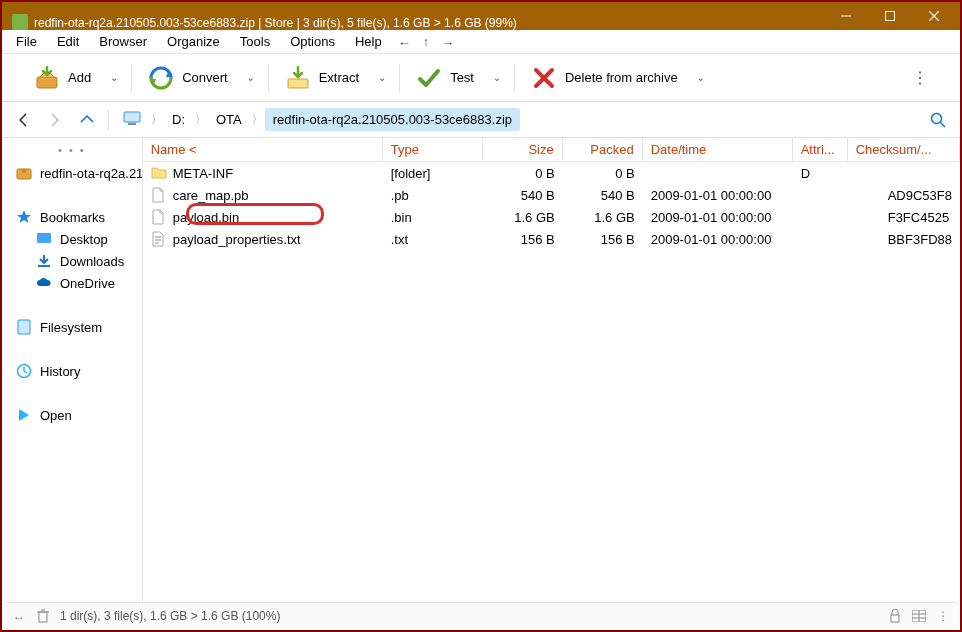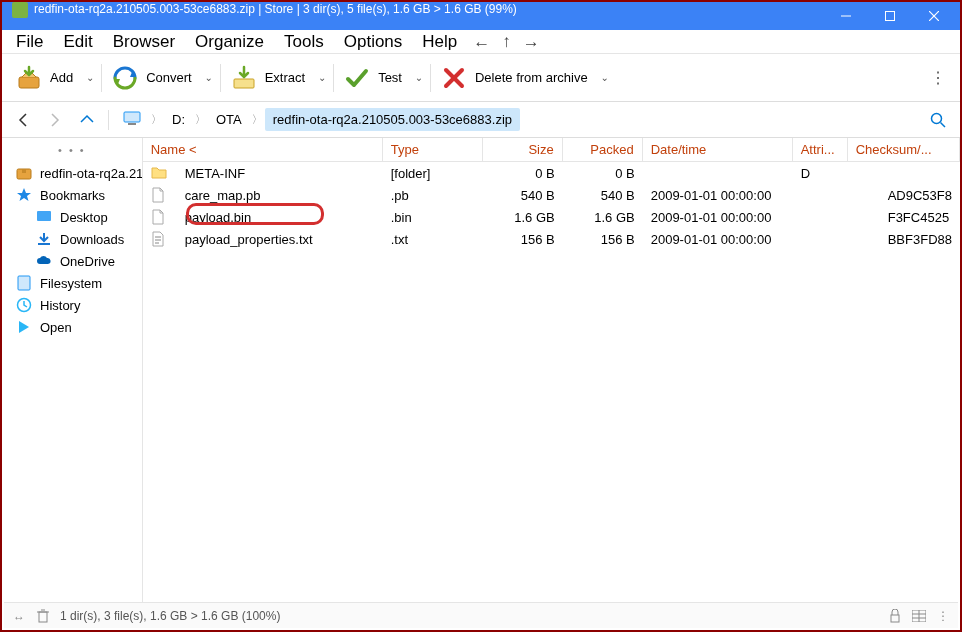--- a/index.html
+++ b/index.html
@@ -1,31 +1,31 @@
 <!DOCTYPE html>
 <html><head>
 <meta charset="utf-8">
 <style>
 * { margin: 0; padding: 0; box-sizing: border-box; font-family: "Segoe UI", Tahoma, sans-serif; }
 body { background: #fff; width: 962px; height: 632px; overflow: hidden; border: 2px solid #8b0000; position: relative; }
 
 
-.titlebar { background: #3b82f6; color: #fff; height: 28px; display: flex; align-items: flex-start; padding: 0 4px; font-size: 12px; }
+.titlebar { background: #a16207; color: #fff; height: 28px; display: flex; align-items: flex-end; padding: 0 4px; font-size: 12px; }
 .titlebar-icon { width: 16px; height: 16px; background: #7cb342; border-radius: 2px; margin: 0 6px; }
 .titlebar-text { flex: 1; white-space: nowrap; overflow: hidden; }
 .win-buttons { display: flex; height: 100%; }
 .win-btn { width: 44px; display: flex; align-items: center; justify-content: center; cursor: pointer; color: #fff; }
 
 
-.menubar { height: 24px; display: flex; align-items: center; padding: 0 4px; font-size: 17px; background: #fff; border-bottom: 1px solid #e5e5e5; }
+.menubar { height: 24px; display: flex; align-items: center; padding: 0 4px; font-size: 13px; background: #fff; border-bottom: 1px solid #e5e5e5; }
 .menu-item { padding: 3px 10px; cursor: pointer; }
 .menu-arrow { padding: 3px 6px; cursor: pointer; color: #444; }
 
 
-.toolbar { height: 48px; display: flex; align-items: center; padding: 0 6px; border-bottom: 1px solid #ddd; gap: 0; }
+.toolbar { height: 48px; display: flex; align-items: center; padding: 0 24px; border-bottom: 1px solid #ddd; gap: 6px; }
 .tool-btn { display: flex; align-items: center; height: 36px; padding: 0 8px; cursor: pointer; border-radius: 2px; gap: 8px; font-size: 13px; }
 .tool-icon { width: 26px; height: 26px; display: flex; align-items: center; justify-content: center; }
 .tool-drop { width: 18px; display: flex; align-items: center; justify-content: center; cursor: pointer; color: #555; font-size: 10px; height: 36px; }
 .toolbar-sep { width: 1px; height: 28px; background: #e0e0e0; margin: 0 2px; }
 .toolbar-spacer { flex: 1; }
 .toolbar-dots { padding: 6px 8px; cursor: pointer; color: #555; }
 
 
 .addressbar { height: 36px; display: flex; align-items: center; padding: 0 6px; border-bottom: 1px solid #ddd; gap: 2px; }
 .nav-btn { width: 30px; height: 30px; display: flex; align-items: center; justify-content: center; cursor: pointer; color: #333; border-radius: 2px; }
@@ -38,38 +38,38 @@
 .pc-icon { width: 18px; height: 14px; display: inline-block; }
 .search-btn { width: 32px; height: 30px; display: flex; align-items: center; justify-content: center; cursor: pointer; color: #0078d4; }
 
 
 .main { display: flex; height: calc(100% - 28px - 24px - 48px - 36px - 26px); }
 .sidebar { width: 180px; border-right: 1px solid #e5e5e5; padding: 4px 0; font-size: 13px; overflow: hidden; }
 .side-dots { text-align: center; color: #888; padding: 2px 0 6px; letter-spacing: 2px; font-size: 11px; }
 .side-item { display: flex; align-items: center; padding: 3px 6px 3px 14px; gap: 8px; cursor: pointer; white-space: nowrap; }
 .side-item.child { padding-left: 34px; }
 .side-icon { width: 16px; height: 16px; display: flex; align-items: center; justify-content: center; flex-shrink: 0; }
-.side-group { margin-top: 0; }
+.side-group { margin-top: 22px; }
 
 
 .filelist { flex: 1; font-size: 13px; }
 .headers { display: flex; border-bottom: 1px solid #e5e5e5; height: 24px; align-items: center; color: #c2410c; }
 .headers > div { padding: 0 8px; border-right: 1px solid #e5e5e5; height: 100%; display: flex; align-items: center; cursor: pointer; }
 .col-name { width: 240px; }
 .col-type { width: 100px; }
 .col-size { width: 80px; justify-content: flex-end; }
 .col-packed { width: 80px; justify-content: flex-end; }
 .col-date { width: 150px; }
 .col-attr { width: 55px; }
 .col-chk { flex: 1; }
 
 .rows { }
 .row { display: flex; height: 22px; align-items: center; cursor: pointer; }
 .row > div { padding: 0 8px; display: flex; align-items: center; height: 100%; }
-.rname { width: 240px; gap: 18px; }
+.rname { width: 240px; gap: 6px; }
 .rtype { width: 100px; }
 .rsize { width: 80px; justify-content: flex-end; }
 .rpacked { width: 80px; justify-content: flex-end; }
 .rdate { width: 150px; }
 .rattr { width: 55px; }
 .rchk { flex: 1; margin-left: 32px; }
 .file-icon { width: 16px; height: 16px; flex-shrink: 0; }
 
 .highlight-ring { position: absolute; border: 3px solid #d32f2f; border-radius: 10px; pointer-events: none; }
 

